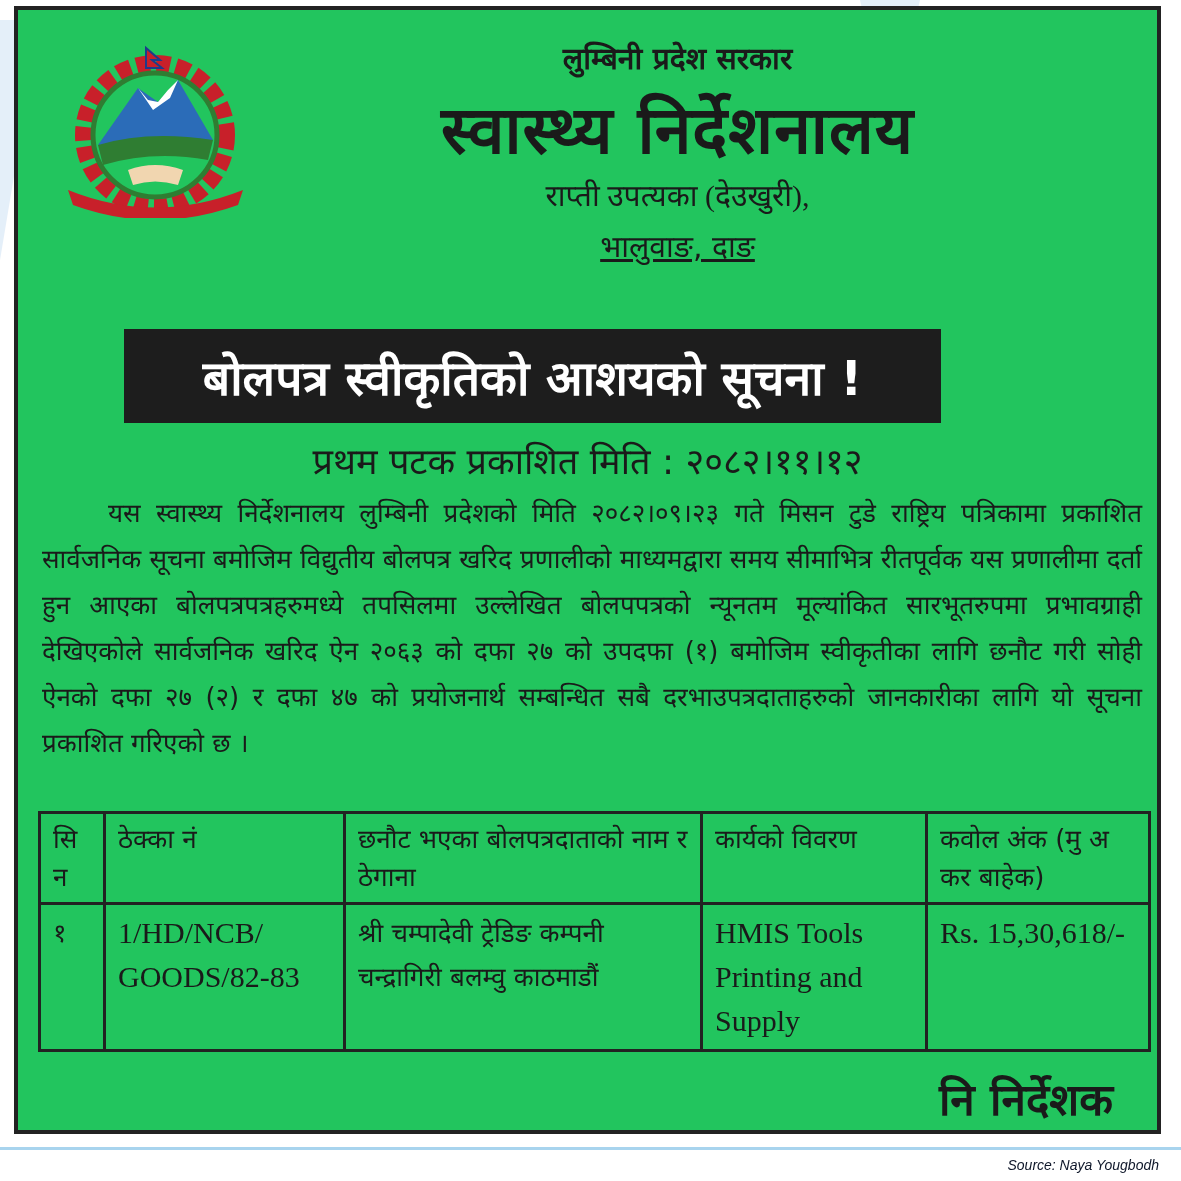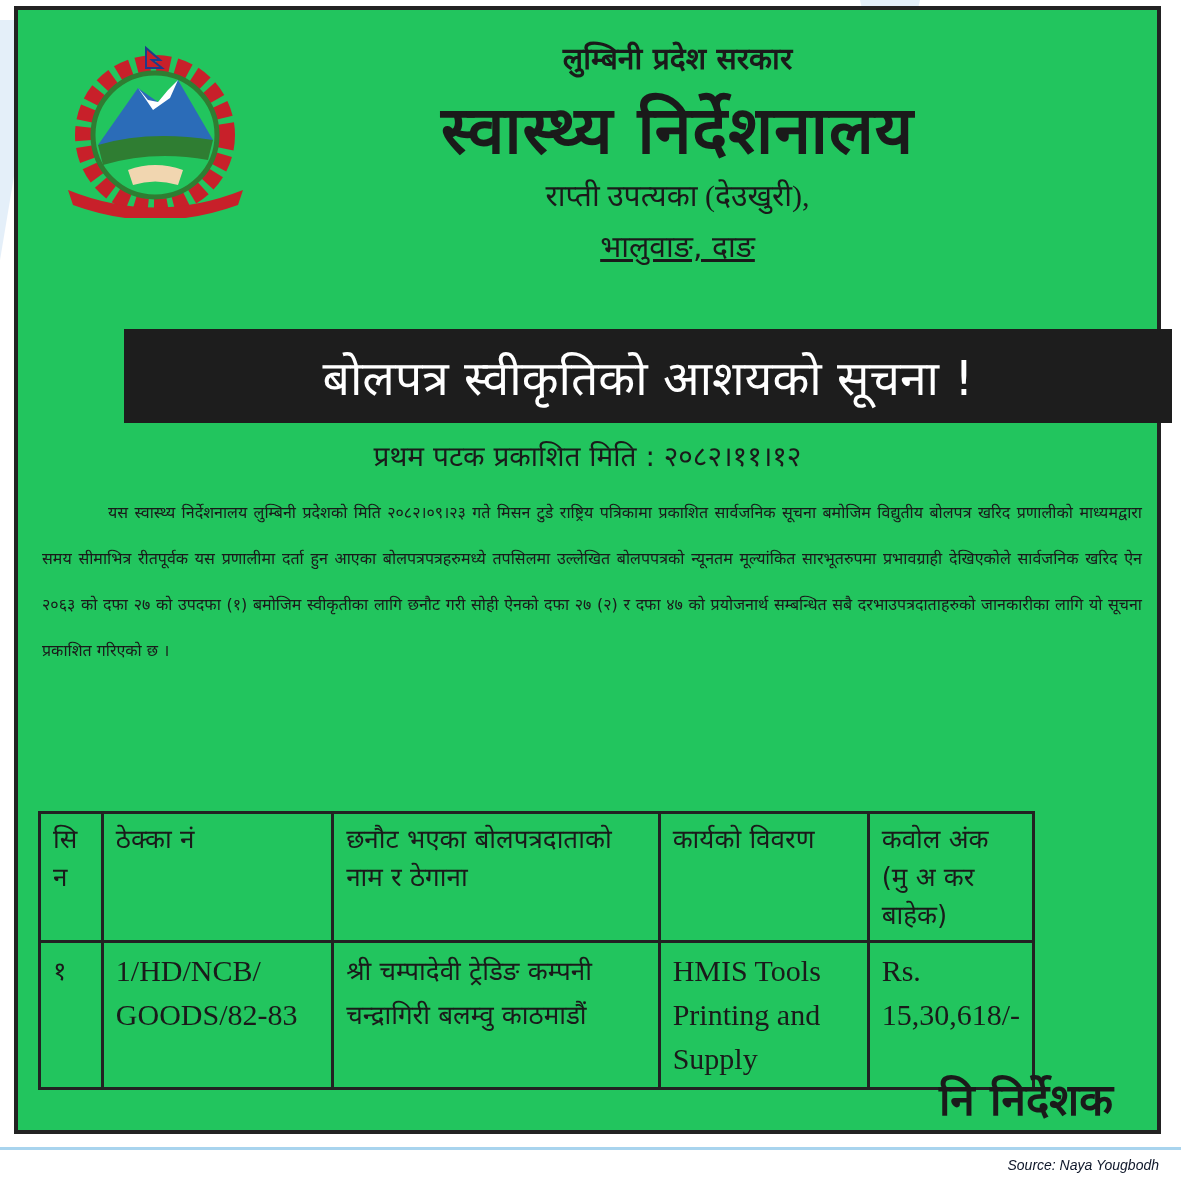--- a/index.html
+++ b/index.html
@@ -12,31 +12,31 @@
       border: 4px solid #222; box-sizing: border-box; background: #22c55e;
     }
     .emblem { position: absolute; left: 40px; top: 30px; width: 195px; height: 178px; }
     .header { position: absolute; left: 0; right: 0; top: 25px; text-align: center; }
     .h-line1 { font-size: 30px; font-weight: bold; margin-left: 180px; margin-top: 2px; }
     .h-line2 { font-size: 31px; font-weight: bold; margin-left: 180px; margin-top: 10px; }
     .h-line3 { font-size: 66px; font-weight: bold; margin-left: 180px; margin-top: 4px; letter-spacing: 1px; }
     .h-line4 { font-size: 30px; margin-left: 180px; margin-top: 2px; font-family: Liberation Serif, serif; }
     .h-line5 { font-size: 30px; margin-left: 180px; margin-top: 10px; text-decoration: underline; }
     .banner {
-      position: absolute; left: 106px; top: 319px; width: 1048px; height: 94px;
+      position: absolute; left: 106px; top: 319px; width: 817px; height: 94px;
       background: #1d1d1d; color: #fff; display: flex; align-items: center; justify-content: center;
-      font-size: 48px; font-weight: normal;
+      font-size: 48px; font-weight: bold;
     }
-    .pubdate { position: absolute; left: 0; right: 0; top: 426px; text-align: center; font-size: 28px; }
+    .pubdate { position: absolute; left: 0; right: 0; top: 426px; text-align: center; font-size: 36px; }
     .body-text {
       position: absolute; left: 24px; width: 1100px; top: 480px;
-      font-size: 16px; line-height: 46px; text-align: justify; text-indent: 66px;
+      font-size: 26px; line-height: 46px; text-align: justify; text-indent: 66px;
     }
     table.award {
-      position: absolute; left: 20px; top: 801px; width: 997px; border-collapse: collapse;
+      position: absolute; left: 20px; top: 801px; width: 1113px; border-collapse: collapse;
       font-size: 26px;
     }
     table.award th, table.award td {
       border: 3px solid #222; vertical-align: top; text-align: left; padding: 6px 12px; font-weight: normal;
     }
     table.award th { height: 72px; line-height: 38px; }
     table.award td { height: 120px; line-height: 44px; }
     table.award td.en { font-family: "Liberation Serif", serif; font-size: 30px; }
     .signature { position: absolute; right: 44px; top: 1058px; font-size: 44px; font-weight: bold; text-align: right; }
     .footer-line { position: absolute; left: 0; right: 0; top: 1147px; height: 3px; background: #a8d4ee; }

